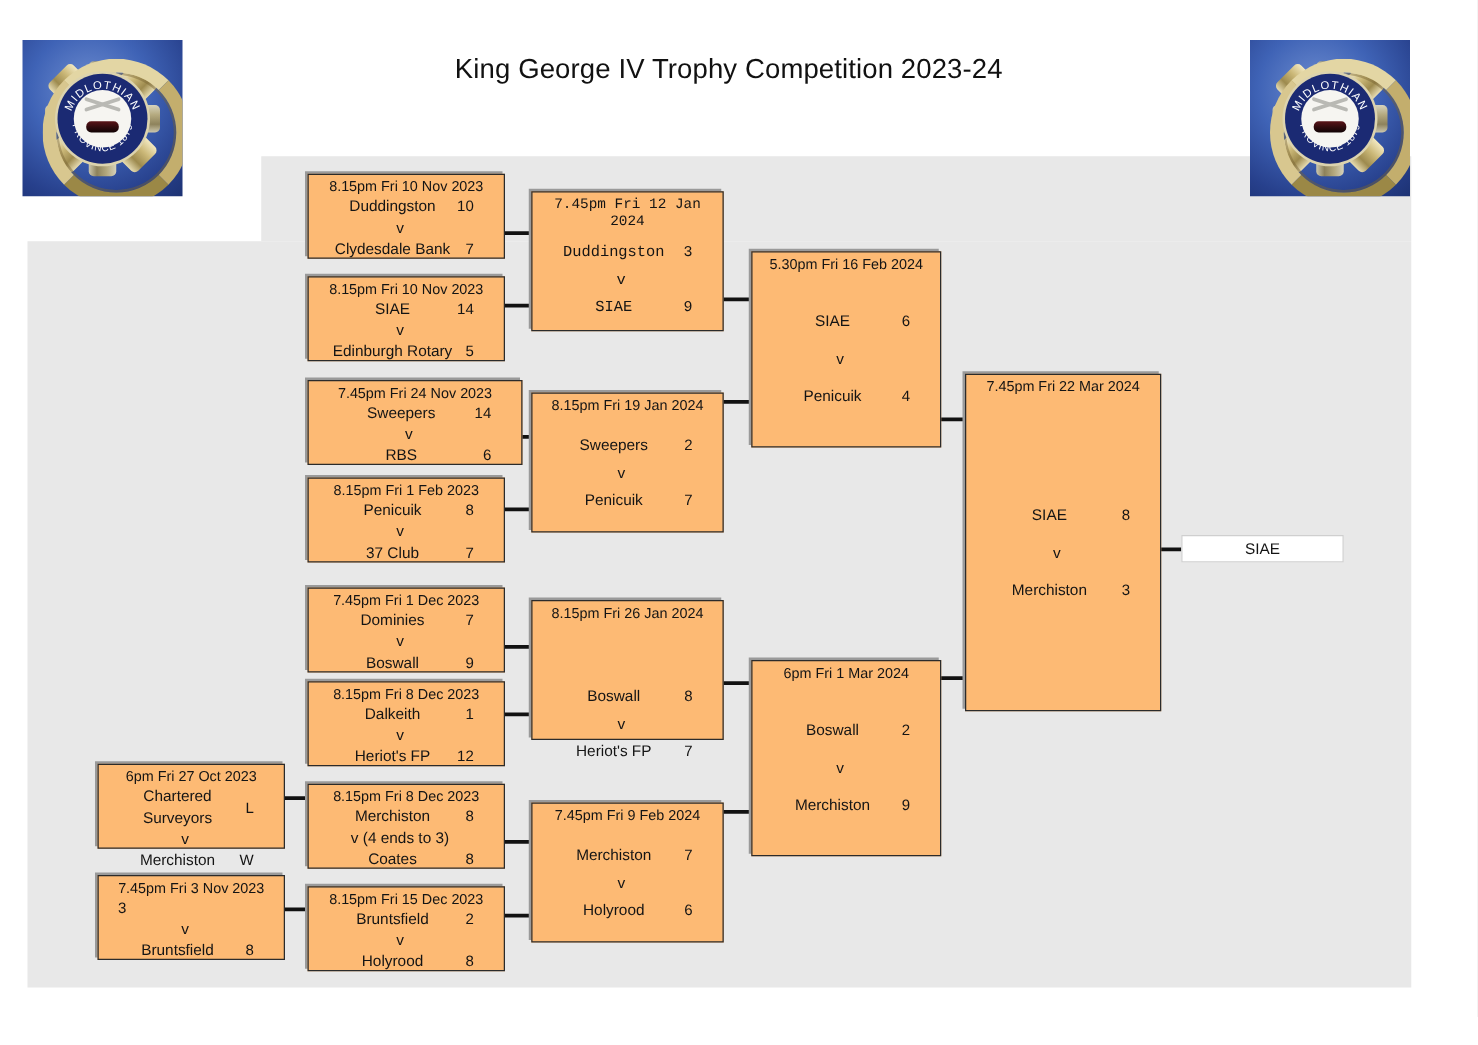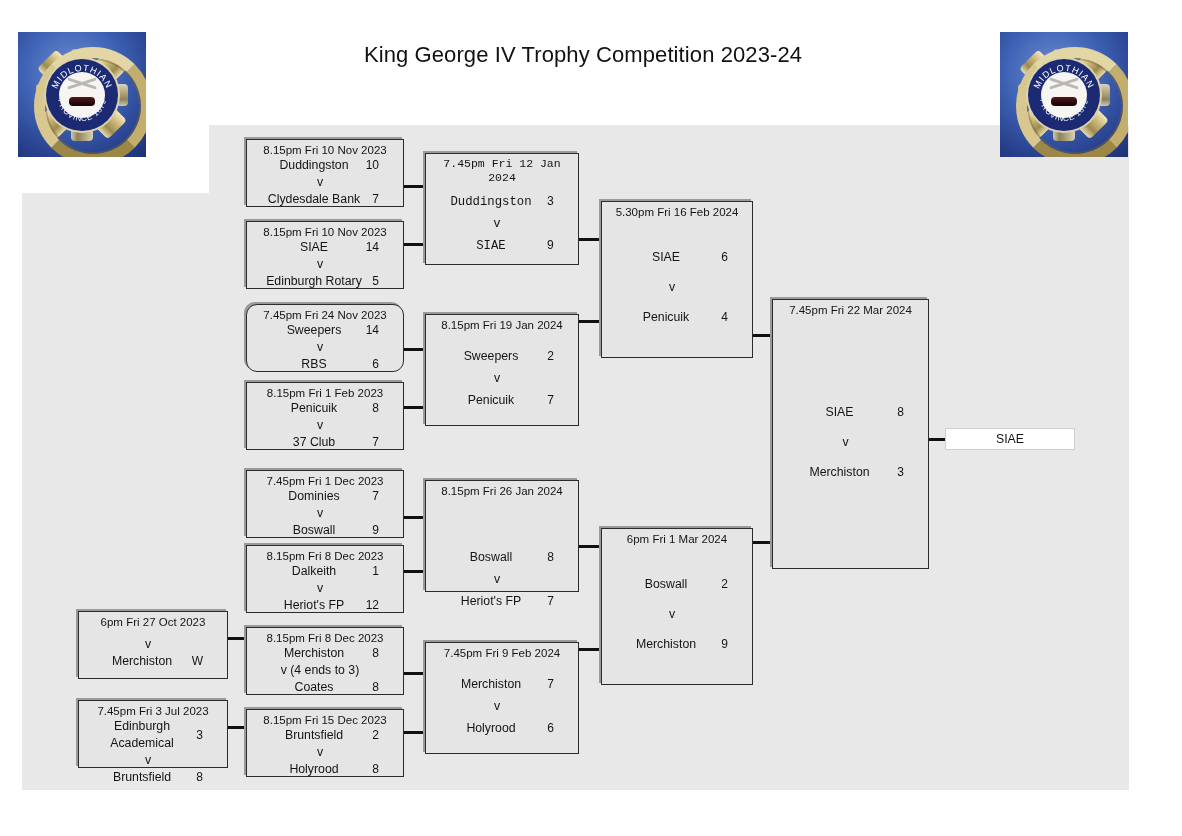--- a/index.html
+++ b/index.html
@@ -82,21 +82,21 @@
   .badge .broom{
     position:absolute;left:50%;top:40%;width:30px;height:3px;margin-left:-15px;
     background:#b9b9b4;border-radius:2px;
   }
   .badge .broom.b2{transform:rotate(18deg);}
   .badge .broom.b1{transform:rotate(-18deg);}
 
   
   .match{
     position:absolute;
-    background:#e5e5e5;
+    background:#fdba74;
     border:1px solid #2b2b2b;
     box-shadow:-2px -2px 0 0 #9a9a9a;
     box-sizing:border-box;
     display:flex;
     flex-direction:column;
     padding:3px 0 2px 0;
   }
   .match .when{
     font-size:11.5px;
     text-align:center;
@@ -231,32 +231,35 @@
     <div class="conn h" style="left: 577px; top: 648px; width: 26px; height: 3px;"></div>
     <div class="conn h" style="left: 751px; top: 334px; width: 24px; height: 3px;"></div>
     <div class="conn h" style="left: 751px; top: 541px; width: 24px; height: 3px;"></div>
     <div class="conn h" style="left: 927px; top: 438px; width: 22px; height: 3px;"></div>
   </div>
 
 <div id="match-layer">
     <div class="match " style="left: 78px; top: 611px; width: 150px; height: 68px;">
       <div class="when">6pm Fri 27 Oct 2023</div>
       <div class="body">
+        <div class="row">
+          <span class="team">Chartered Surveyors</span>
+          <span class="score">L</span>
+        </div>
         <div class="vrow">v</div>
         <div class="row">
           <span class="team">Merchiston</span>
           <span class="score">W</span>
         </div>
       </div>
     </div>
     <div class="match " style="left: 78px; top: 700px; width: 150px; height: 68px;">
-      <div class="when">7.45pm Fri 3 Jul 2023</div>
-      <div class="body">
-        <div class="row">
-          <span class="team">Edinburgh Academical</span>
+      <div class="when">7.45pm Fri 3 Nov 2023</div>
+      <div class="body">
+        <div class="row">
           <span class="score">3</span>
         </div>
         <div class="vrow">v</div>
         <div class="row">
           <span class="team">Bruntsfield</span>
           <span class="score">8</span>
         </div>
       </div>
     </div>
     <div class="match " style="left: 246px; top: 139px; width: 158px; height: 68px;">
@@ -280,21 +283,21 @@
           <span class="team">SIAE</span>
           <span class="score">14</span>
         </div>
         <div class="vrow">v</div>
         <div class="row">
           <span class="team">Edinburgh Rotary</span>
           <span class="score">5</span>
         </div>
       </div>
     </div>
-    <div class="match " style="left: 246px; top: 304px; width: 158px; height: 68px; border-radius: 11px;">
+    <div class="match " style="left: 246px; top: 304px; width: 172px; height: 68px;">
       <div class="when">7.45pm Fri 24 Nov 2023</div>
       <div class="body">
         <div class="row">
           <span class="team">Sweepers</span>
           <span class="score">14</span>
         </div>
         <div class="vrow">v</div>
         <div class="row">
           <span class="team">RBS</span>
           <span class="score">6</span>

